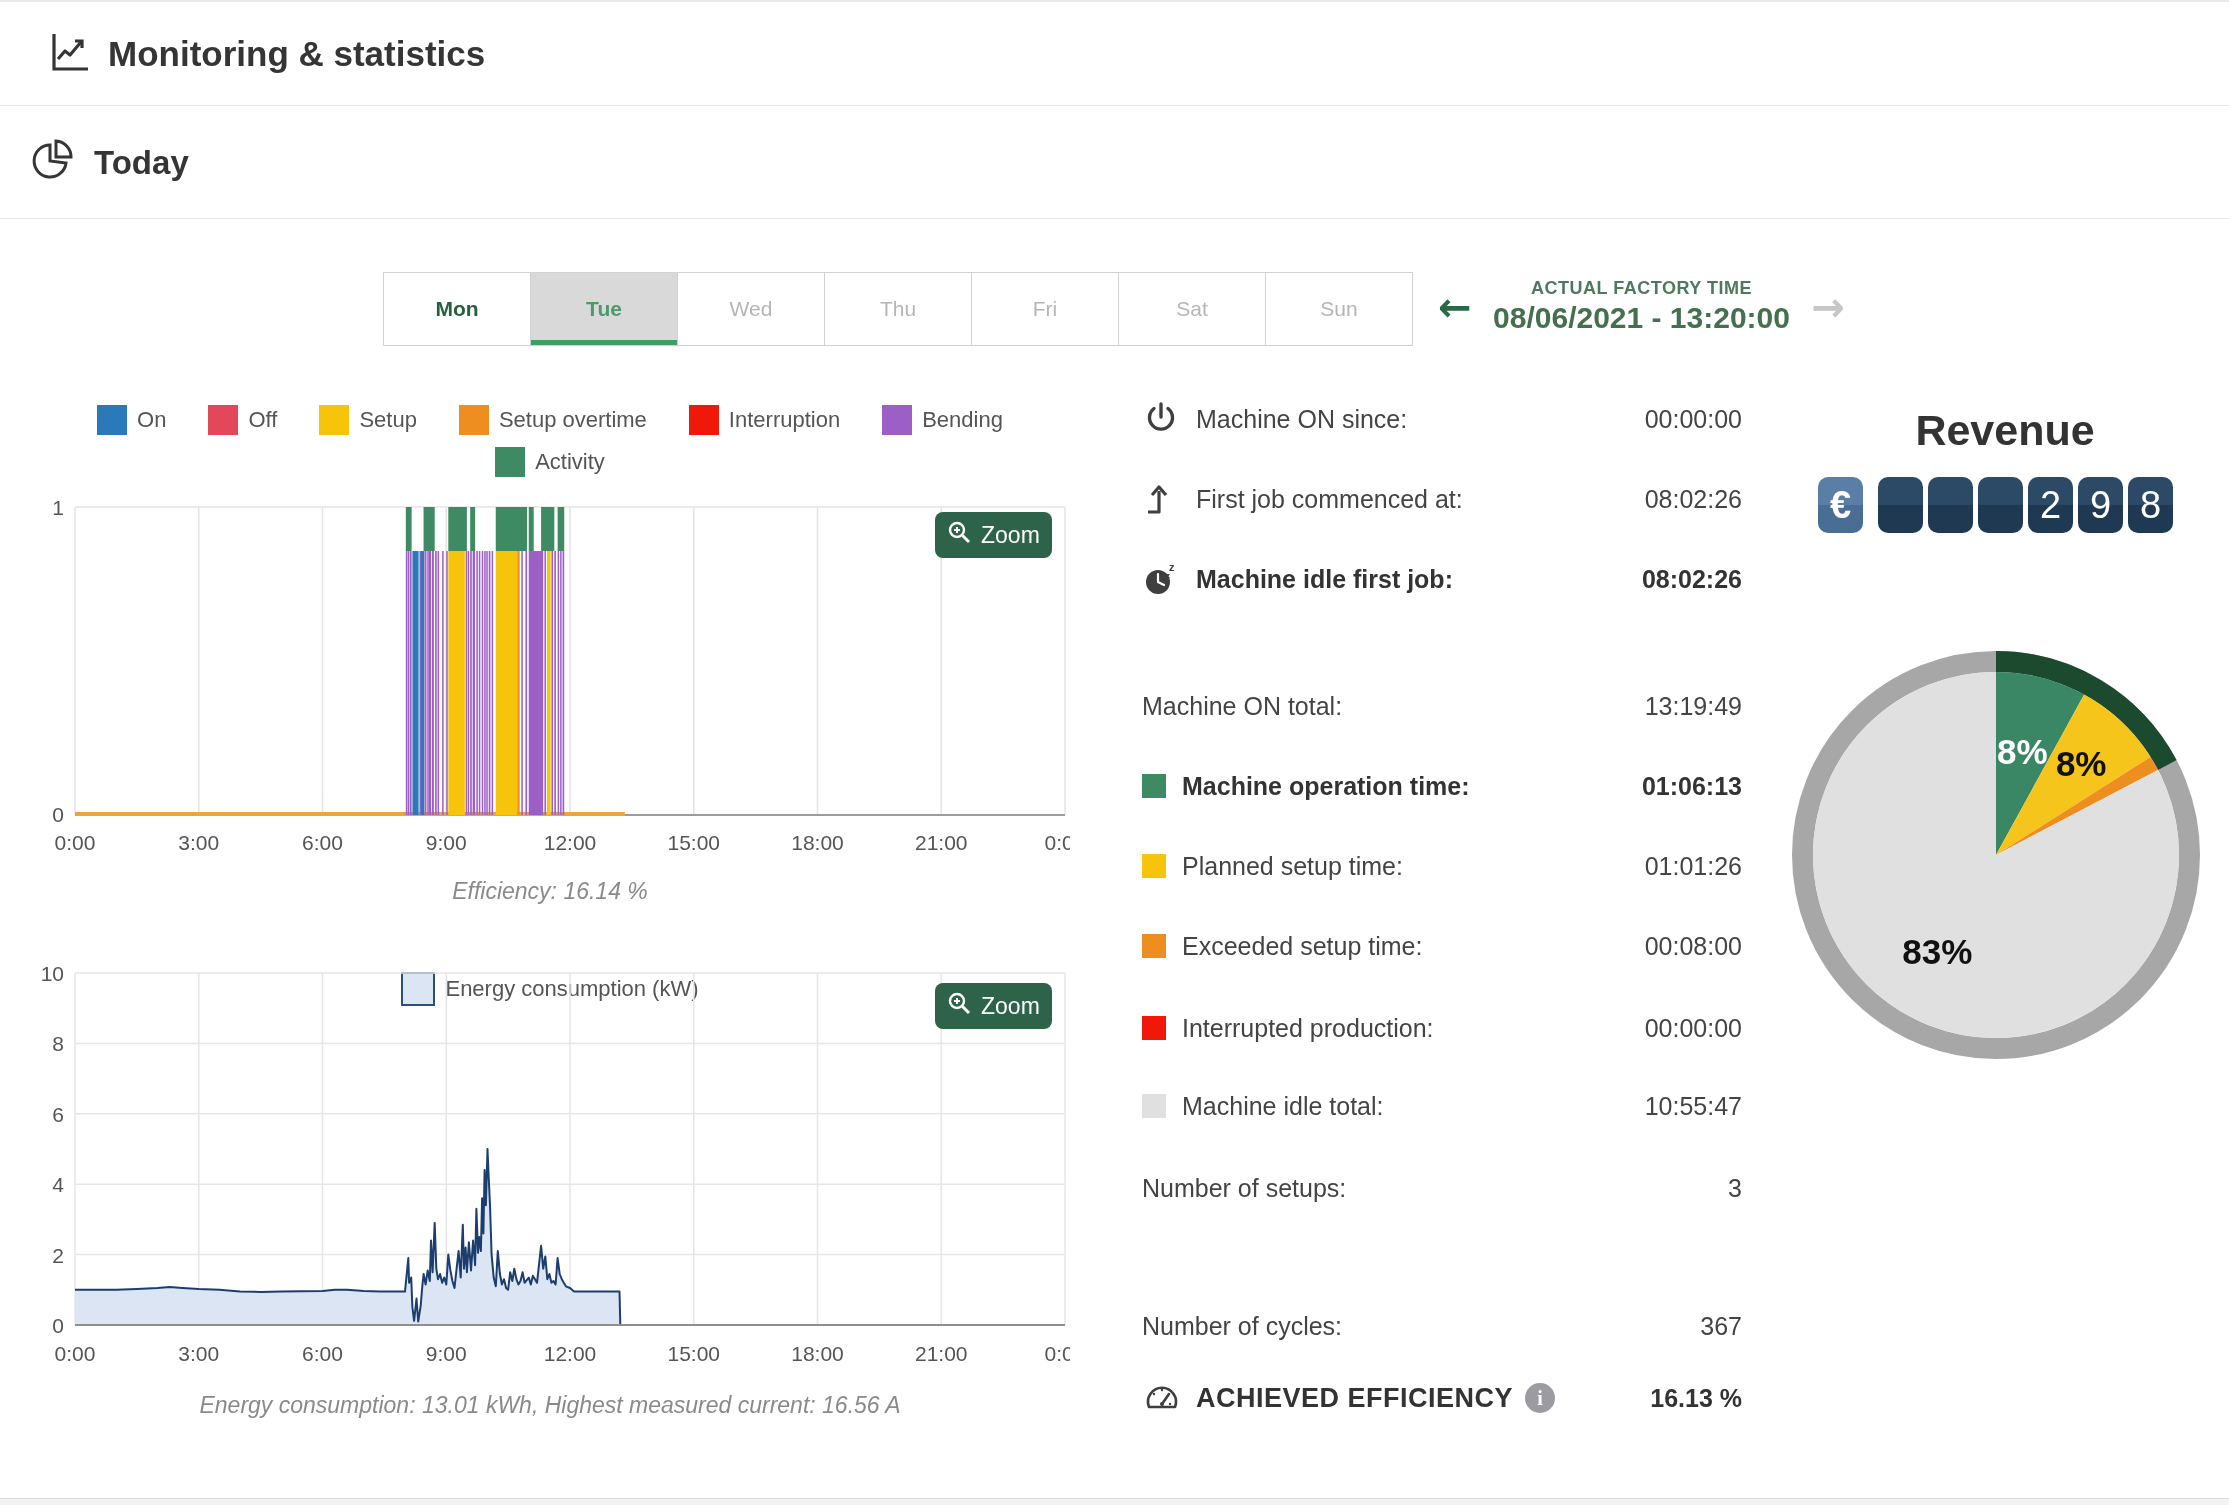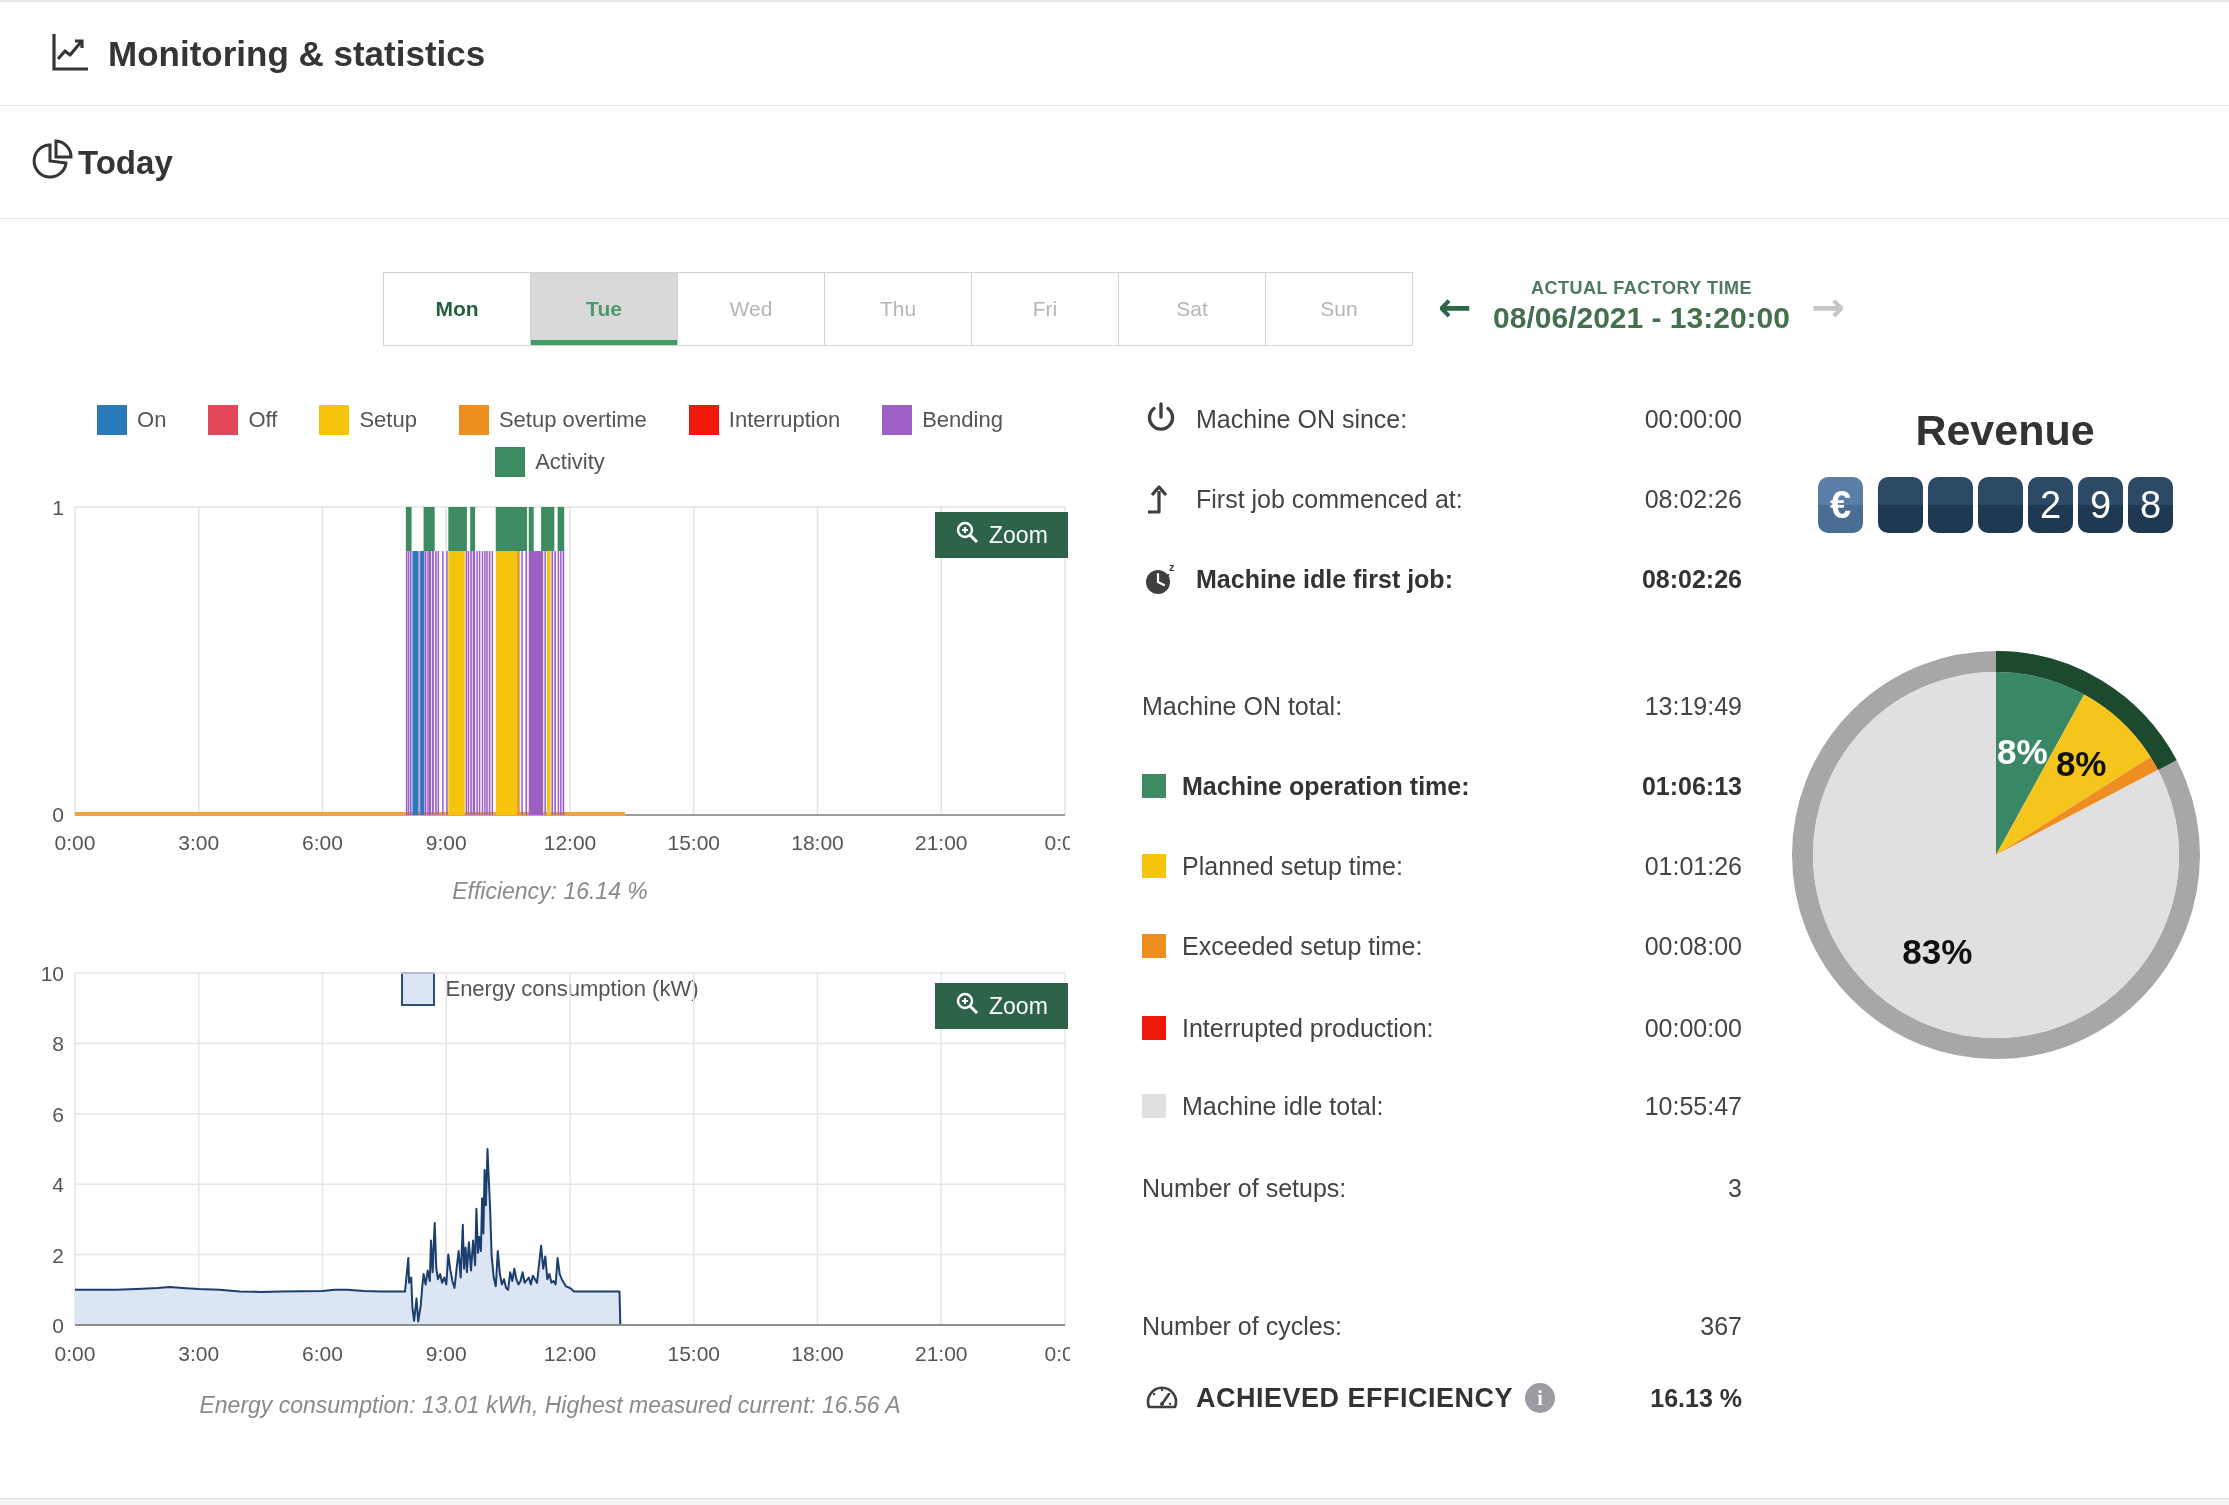--- a/index.html
+++ b/index.html
@@ -10,21 +10,21 @@
   }
   .abs { position:absolute; }
 
   
   .bar1 { position:absolute; left:0; top:0; width:2229px; height:106px;
           border-top:2px solid #e9e9e9; border-bottom:1px solid #e6e6e6;
           display:flex; align-items:center; padding-left:46px; gap:16px; background:#fff;}
   .bar1 h1 { font-size:35px; font-weight:bold; color:#353535; }
   .bar2 { position:absolute; left:0; top:107px; width:2229px; height:112px;
           border-bottom:1px solid #e6e6e6; display:flex; align-items:center;
-          padding-left:30px; gap:0; background:#fff;}
+          padding-left:30px; gap:16px; background:#fff;}
   .bar2 h2 { font-size:33px; font-weight:bold; color:#353535; }
 
   
   .tabs { position:absolute; left:383px; top:272px; display:flex; }
   .tab { width:148px; height:74px; background:#fff; border:1px solid #d2d2d2;
          margin-left:-1px; font-size:21px; color:#b5b5b5; display:flex;
          align-items:center; justify-content:center; cursor:pointer; position:relative;
          font-family:"Liberation Sans", sans-serif; }
   .tab:first-child { margin-left:0; }
   .tab.past { color:#27603f; font-weight:bold; }
@@ -51,21 +51,21 @@
   .litem span.ltext { font-size:22px; color:#555; }
   .legend2 { position:absolute; left:30px; top:926px; width:1040px;
              display:flex; justify-content:center;margin-top:46px; }
   .eswatch { width:34px; height:34px; border:2px solid #2c4e77; display:inline-block; }
 
   .caption { position:absolute; left:30px; width:1040px; text-align:center;
              font-size:23px; font-style:italic; color:#8a8a8a; }
 
   
   .zoombtn { position:absolute; background:#2d6348; color:#fff; border:none;
-             border-radius:0; padding:8px 20px; font-size:23px; display:flex;
+             border-radius:8px; padding:8px 12px; font-size:23px; display:flex;
              align-items:center; gap:10px; cursor:pointer;
              font-family:"Liberation Sans", sans-serif; }
 
   
   .srow { position:absolute; left:1142px; width:600px; height:52px;
           display:flex; align-items:center; font-size:25px; color:#444; }
   .srow .sicon { width:40px; margin-right:14px; display:flex; align-items:center; }
   .srow .sswatch { width:24px; height:24px; margin-right:16px; display:inline-block; }
   .srow .svalue { margin-left:auto; }
   .srow.bold { font-weight:bold; color:#333; }

